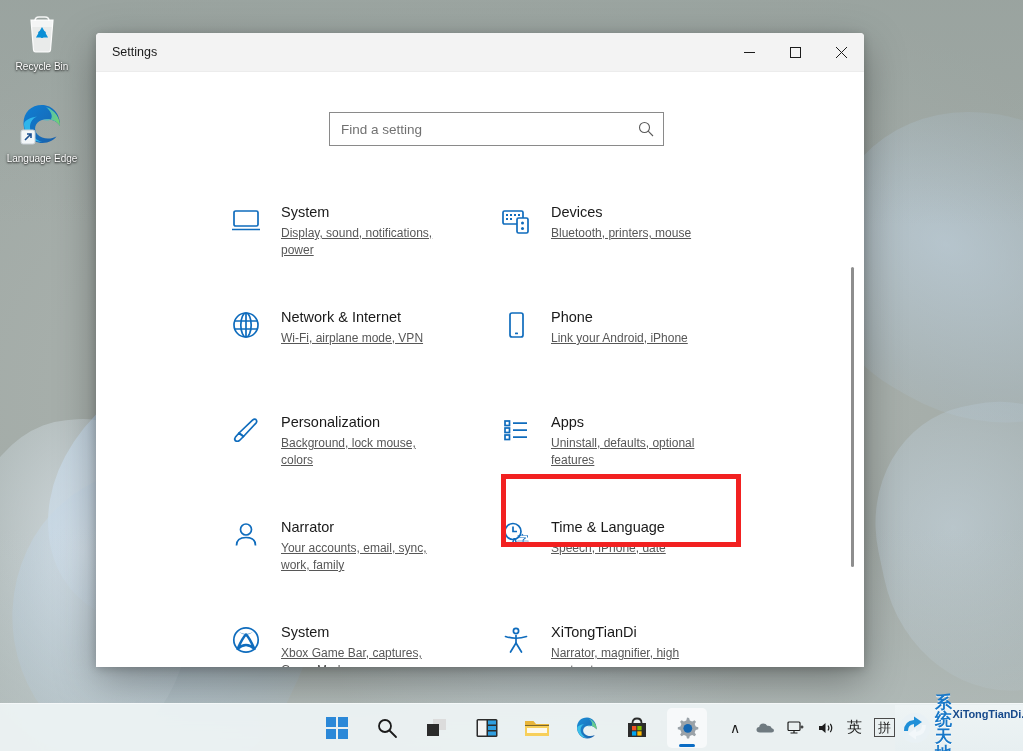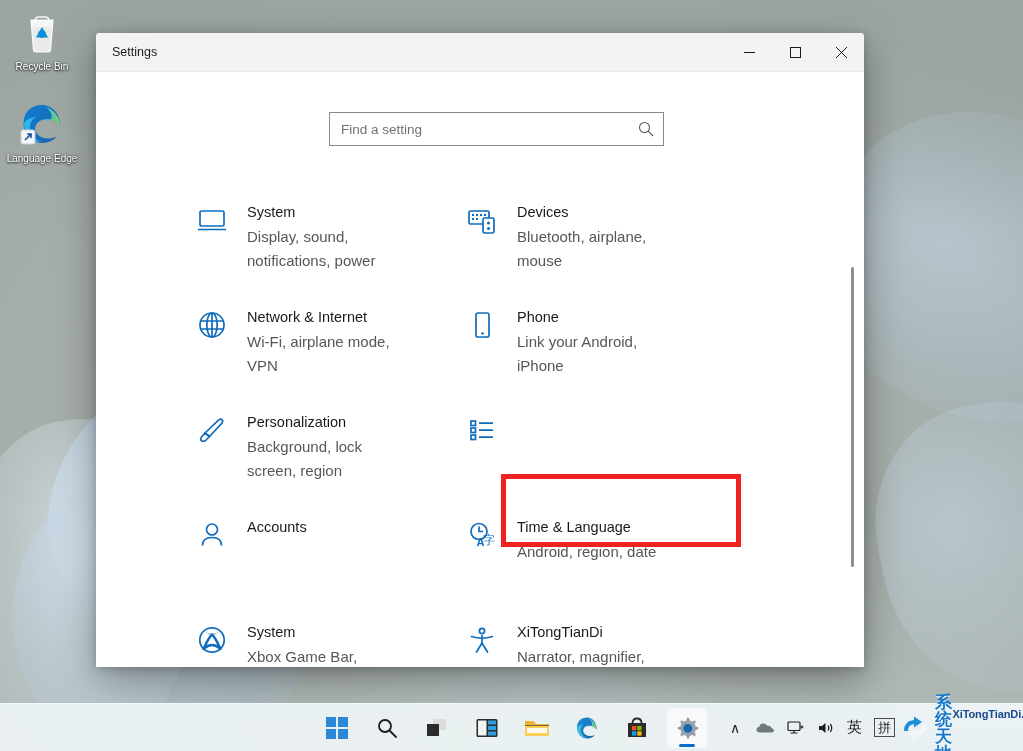--- a/index.html
+++ b/index.html
@@ -66,32 +66,32 @@
   #search-box input {
     flex:1; border:0; outline:0; font-family:"Liberation Sans", sans-serif;
     font-size:13.5px; color:#ec4899; background:transparent;
   }
   #search-box input::placeholder { color:#717171; }
   #search-box .mag { width:18px; height:18px; color:#5a5a5a; flex:none; }
 
   
   #tiles {
     position:absolute; left:0; top:120px; right:0; bottom:0;
-    padding-left:84px; padding-right:40px;
+    padding-left:118px; padding-right:40px;
   }
   .tile-row { display:flex; }
   .tile {
     width:270px; min-height:105px; display:flex; align-items:flex-start;
     padding:10px 8px 4px 10px; cursor:default;
   }
   .tile .ico { width:44px; flex:none; display:flex; justify-content:center; padding-top:3px; }
   .tile .ico svg { display:block; }
   .tile .txt { padding-left:13px; padding-top:1px; }
   .tile .t-title { font-size:14.5px; color:#1a1a1a; line-height:19px; margin-bottom:3px; }
-  .tile .t-sub { font-size:15px; color:#575757; line-height:24px; max-width:160px; }
+  .tile .t-sub { font-size:12px; color:#575757; line-height:17px; max-width:160px;text-decoration:underline; }
   #highlight-box {
     position:absolute; left:501px; top:474px; width:240px; height:73px;
     border:5px solid #f22121; pointer-events:none; z-index:5;
   }
 
   
   #scroll-track { position:absolute; right:8px; top:0; bottom:0; width:6px; }
   #scroll-thumb {
     position:absolute; right:2px; top:195px; width:3px; height:300px;
     background:#8e8e8e; border-radius:2px;
@@ -268,21 +268,21 @@
                 <rect x="5" y="13" width="2" height="2"></rect>
                   <rect x="9" y="13" width="2" height="2"></rect>
               </g>
               <rect x="16" y="13" width="11" height="15" rx="1.6" fill="#fff" stroke="#0f6cbd" stroke-width="1.7"></rect>
               <circle cx="21.5" cy="18" r="1.5" fill="#0f6cbd"></circle>
               <circle cx="21.5" cy="23.5" r="1.5" fill="#0f6cbd"></circle>
             </svg>
           </span>
           <span class="txt">
             <span class="t-title" style="display:block">Devices</span>
-            <span class="t-sub" style="display:block">Bluetooth, airplane, mouse</span>
+            <span class="t-sub" style="display:block">Bluetooth, printers, mouse</span>
           </span>
         </div>
       </div>
 
       <div class="tile-row">
         <div class="tile">
           <span class="ico">
             <svg width="30" height="30" viewBox="0 0 30 30">
               <circle cx="15" cy="15" r="12" fill="none" stroke="#0f6cbd" stroke-width="1.7"></circle>
               <ellipse cx="15" cy="15" rx="5.2" ry="12" fill="none" stroke="#0f6cbd" stroke-width="1.7"></ellipse>
@@ -312,63 +312,68 @@
       <div class="tile-row">
         <div class="tile">
           <span class="ico">
             <svg width="30" height="30" viewBox="0 0 30 30">
               <path d="M24.5 4.2 Q26.5 6 25.2 7.8 L12.5 21.5 L8 18 L21.5 5.2 Q23 3.8 24.5 4.2 Z" fill="none" stroke="#0f6cbd" stroke-width="1.7" stroke-linejoin="round"></path>
               <path d="M8 18 L12.5 21.5 L8.5 25.5 Q6 27 4.2 25.5 Q3.2 23.5 4.5 22 Z" fill="none" stroke="#0f6cbd" stroke-width="1.7" stroke-linejoin="round"></path>
             </svg>
           </span>
           <span class="txt">
             <span class="t-title" style="display:block">Personalization</span>
-            <span class="t-sub" style="display:block">Background, lock screen, region</span>
+            <span class="t-sub" style="display:block">Background, lock mouse, colors</span>
           </span>
         </div>
 
         <div class="tile">
           <span class="ico">
             <svg width="30" height="30" viewBox="0 0 30 30">
               <g fill="none" stroke="#0f6cbd" stroke-width="1.7">
                 <rect x="4" y="6" width="4.5" height="4.5"></rect>
                 <rect x="4" y="13" width="4.5" height="4.5"></rect>
                 <rect x="4" y="20" width="4.5" height="4.5"></rect>
                 <path d="M12 8.2 H26 M12 15.2 H26 M12 22.2 H26"></path>
               </g>
             </svg>
           </span>
+          <span class="txt">
+            <span class="t-title" style="display:block">Apps</span>
+            <span class="t-sub" style="display:block">Uninstall, defaults, optional features</span>
+          </span>
         </div>
       </div>
 
       <div class="tile-row">
         <div class="tile">
           <span class="ico">
             <svg width="30" height="30" viewBox="0 0 30 30">
               <circle cx="15" cy="9.5" r="5.5" fill="none" stroke="#0f6cbd" stroke-width="1.7"></circle>
               <path d="M5.5 25.5 Q5.5 17.5 15 17.5 Q24.5 17.5 24.5 25.5" fill="none" stroke="#0f6cbd" stroke-width="1.7"></path>
             </svg>
           </span>
           <span class="txt">
-            <span class="t-title" style="display:block">Accounts</span>
+            <span class="t-title" style="display:block">Narrator</span>
+            <span class="t-sub" style="display:block">Your accounts, email, sync, work, family</span>
           </span>
         </div>
 
         <div class="tile">
           <span class="ico">
             <svg width="30" height="30" viewBox="0 0 30 30">
               <circle cx="12" cy="11.5" r="8" fill="none" stroke="#0f6cbd" stroke-width="1.7"></circle>
               <path d="M12 6.5 V11.5 H16" fill="none" stroke="#0f6cbd" stroke-width="1.7"></path>
               <text x="9.5" y="26" font-family="Liberation Sans, sans-serif" font-size="11" font-weight="600" fill="#0f6cbd">A</text>
               <text x="16" y="24" font-family="DejaVu Sans, sans-serif" font-size="12" fill="#0f6cbd">字</text>
             </svg>
           </span>
           <span class="txt">
             <span class="t-title" style="display:block">Time &amp; Language</span>
-            <span class="t-sub" style="display:block">Android, region, date</span>
+            <span class="t-sub" style="display:block">Speech, iPhone, date</span>
           </span>
         </div>
       </div>
 
       <div class="tile-row">
         <div class="tile">
           <span class="ico">
             <svg width="30" height="30" viewBox="0 0 30 30">
               <circle cx="15" cy="15" r="12.2" fill="none" stroke="#0f6cbd" stroke-width="1.7"></circle>
               <path d="M7.5 6.5 Q15 13 22.5 6.5 Q15 11.5 7.5 6.5 Z" fill="#0f6cbd"></path>

